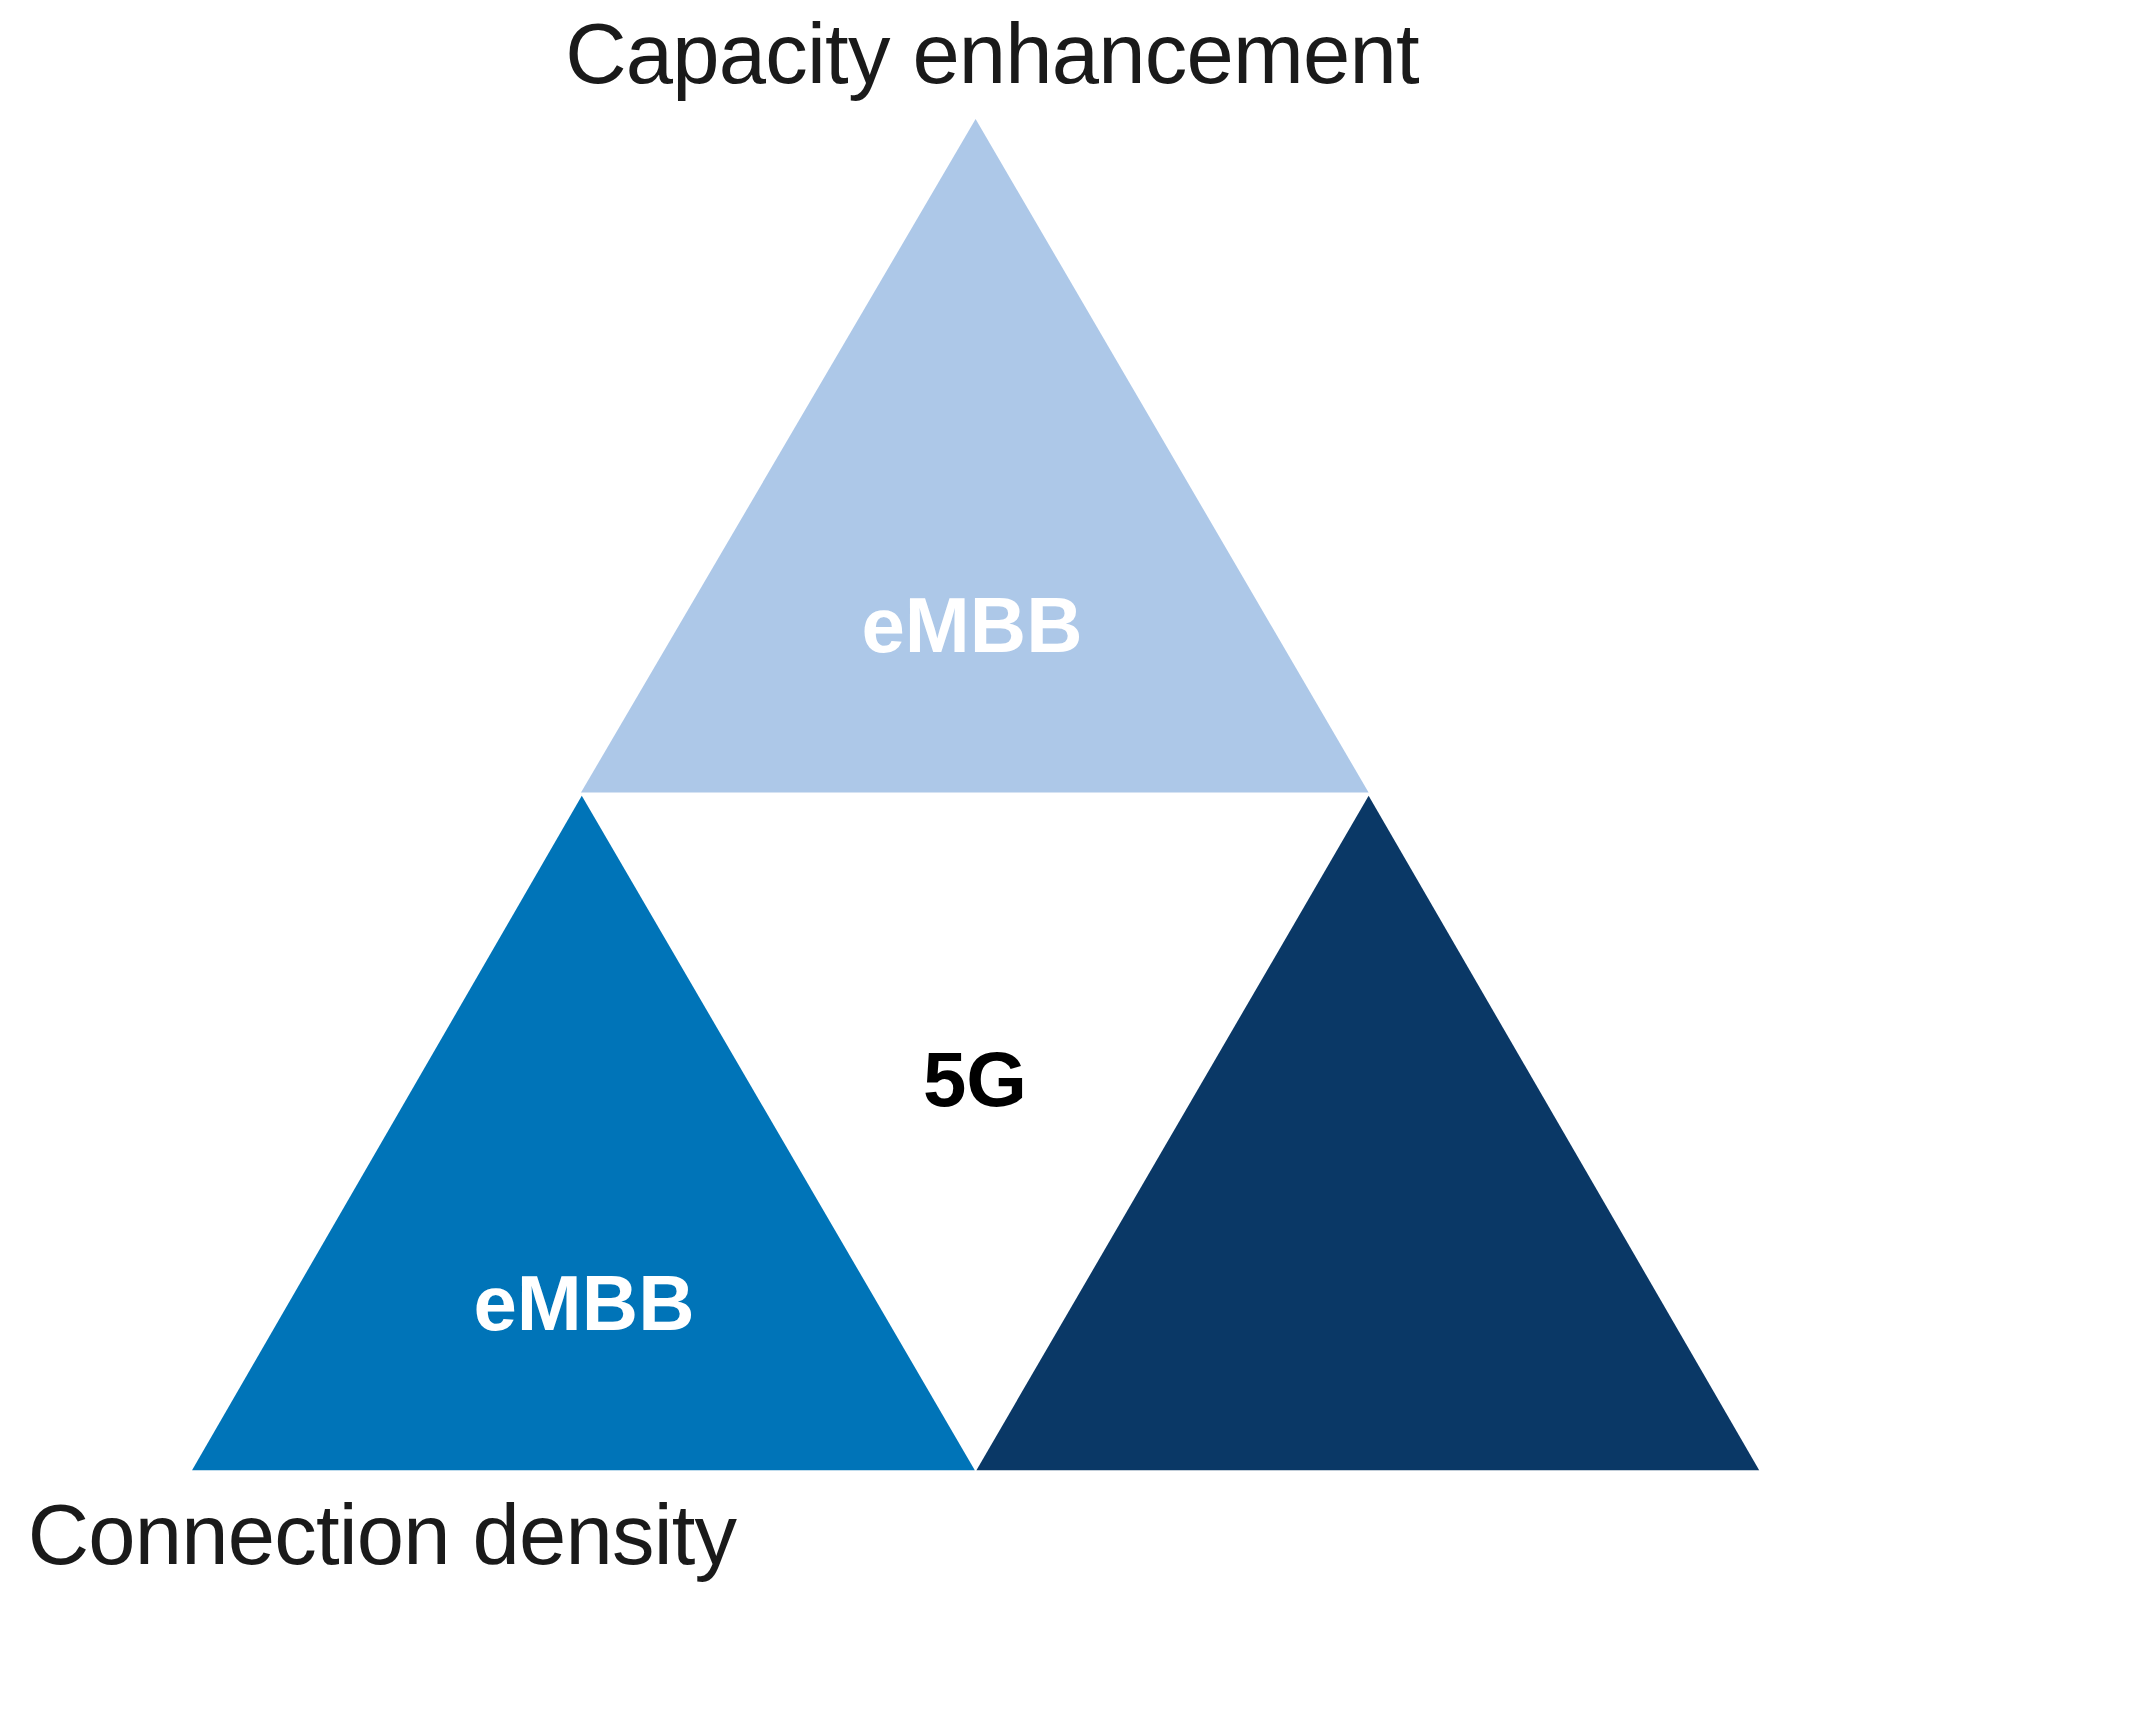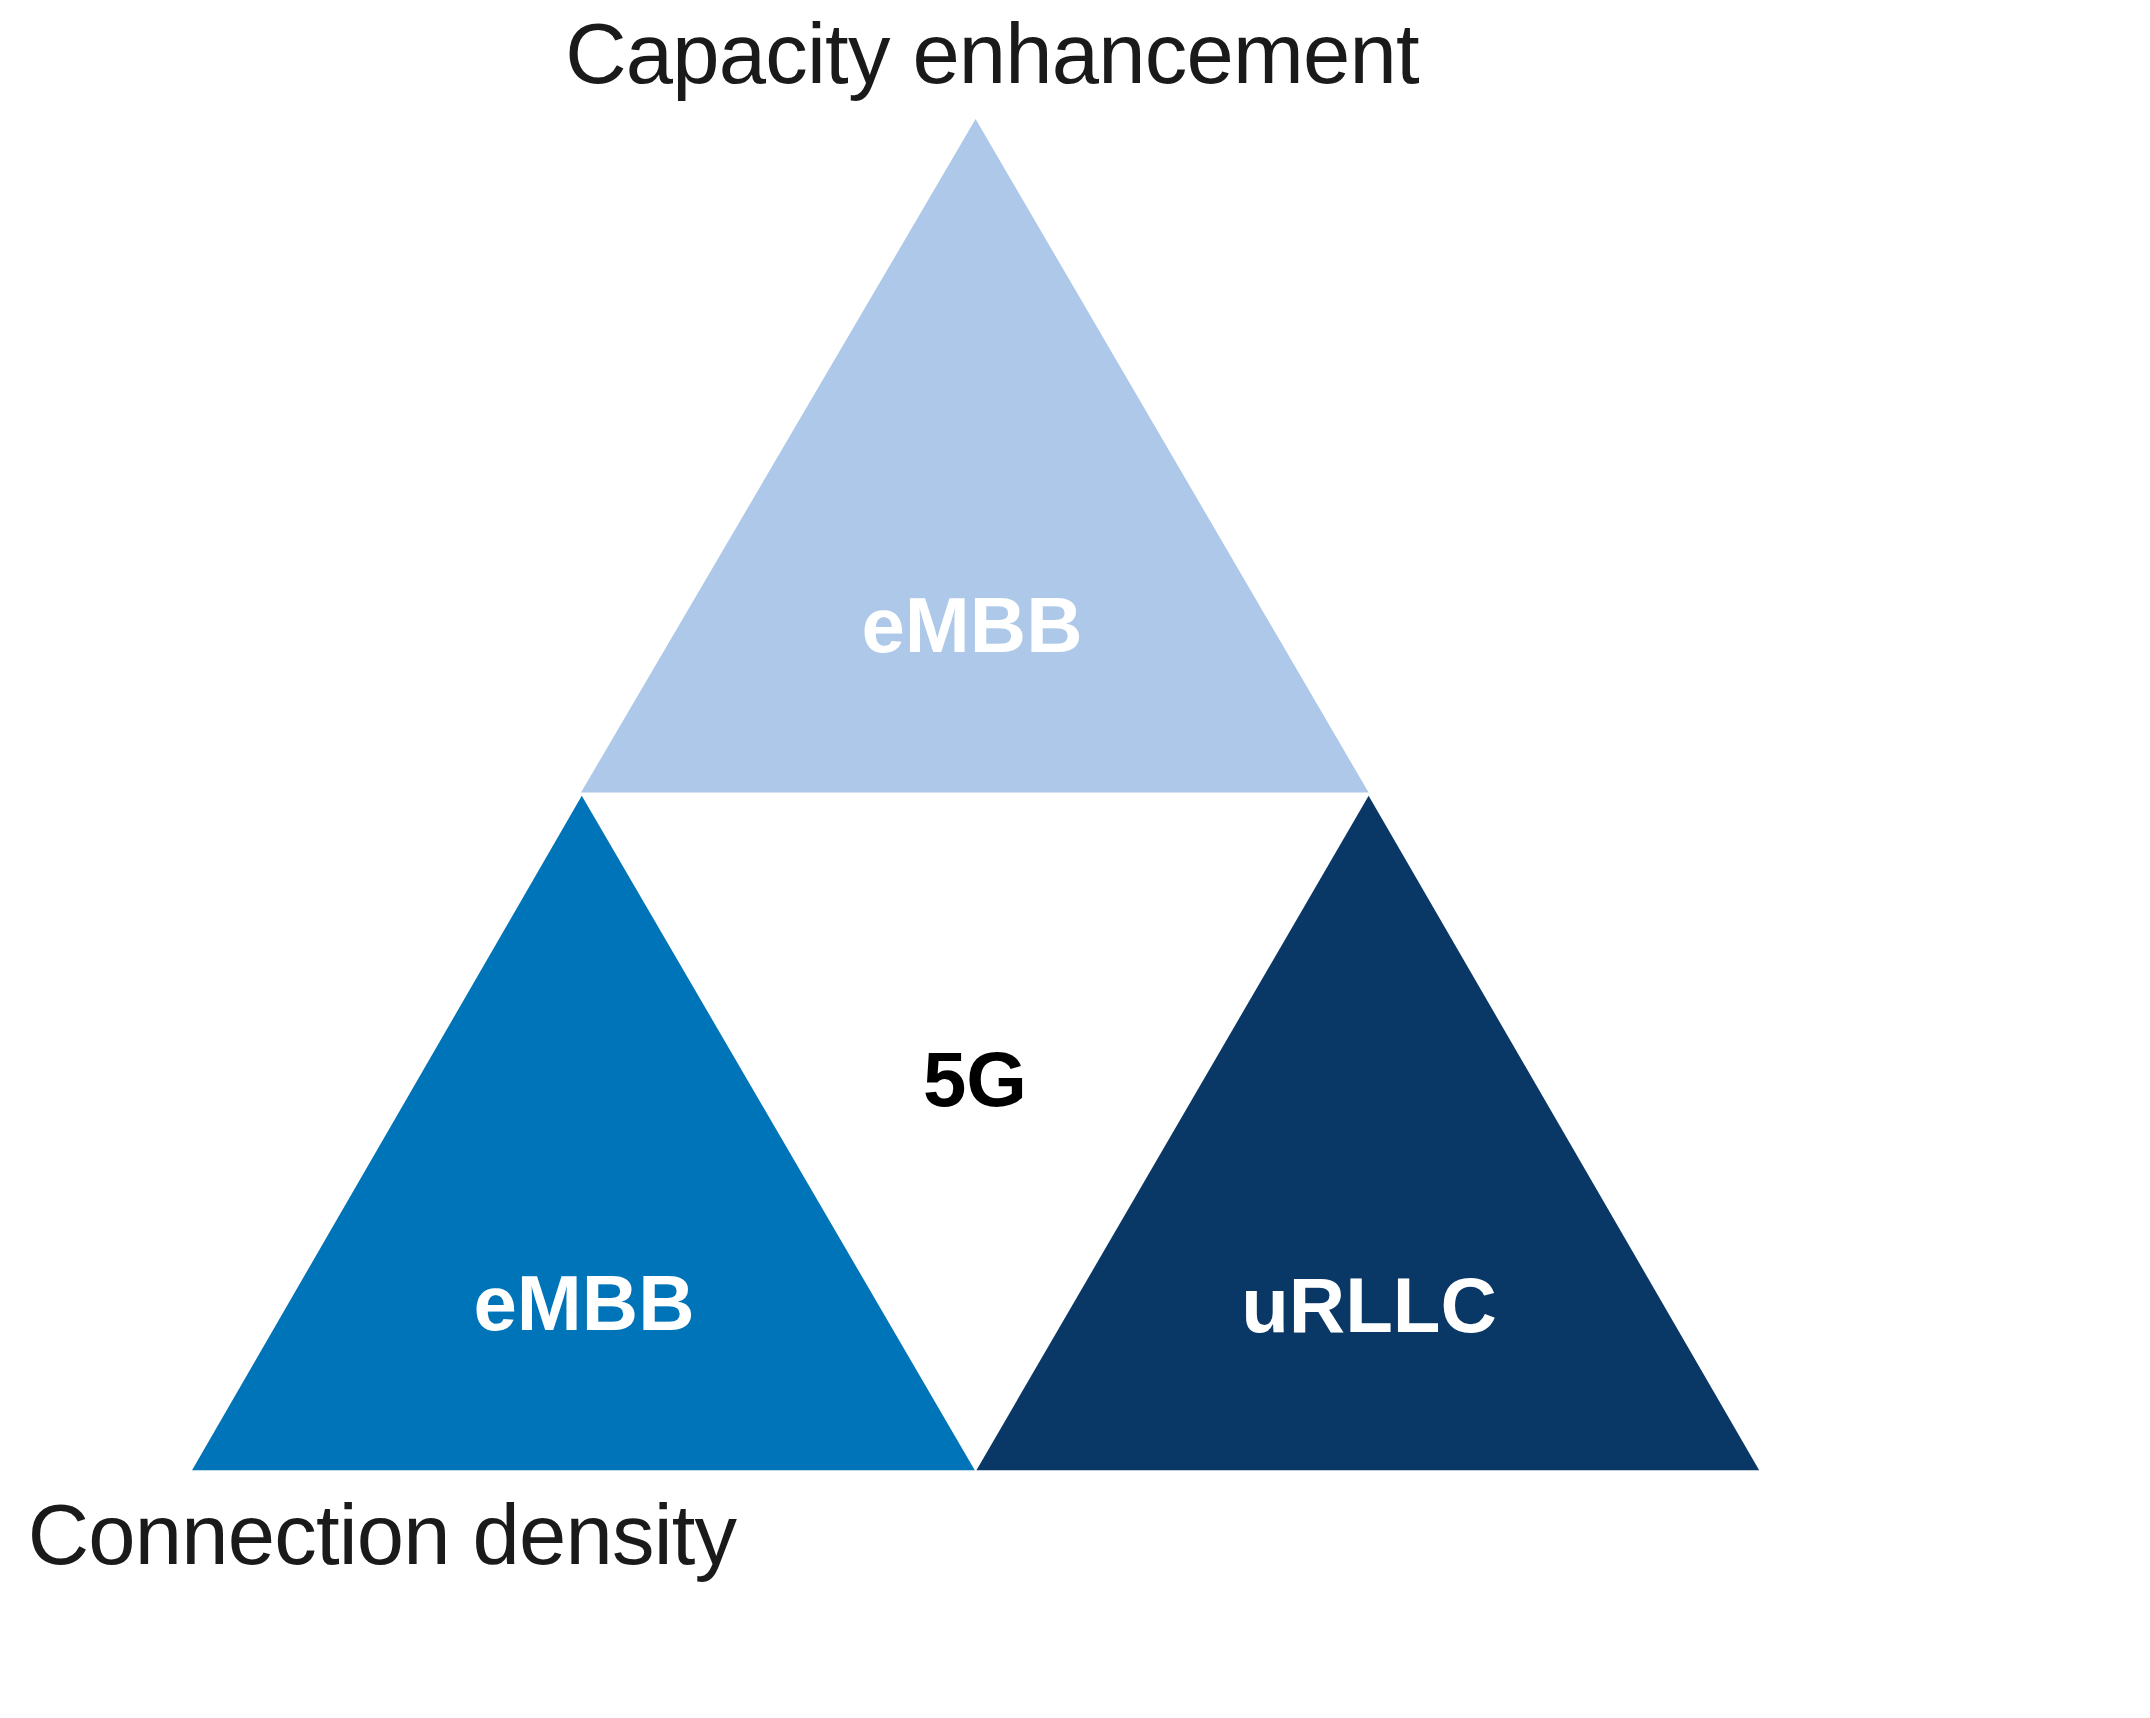--- a/index.html
+++ b/index.html
@@ -62,19 +62,18 @@
   </svg>
 
   <div class="caption" style="left:992px; top:-5.7px;">Capacity enhancement</div>
 
   <div class="tri-label" style="left:972px; top:625px;">eMBB</div>
 
   <div class="center-label" style="left:975px; top:1070px;">5G</div>
 
   <div class="tri-label" style="left:584px; top:1303px;">eMBB</div>
 
-  <div class="tri-label" style="left:1369px; top:1305px;">uRLLC</div>
 
   <div class="caption" style="left:382px; top:1475px;">Connection density</div>
 
 
 </div>
 
 
 </body></html>

